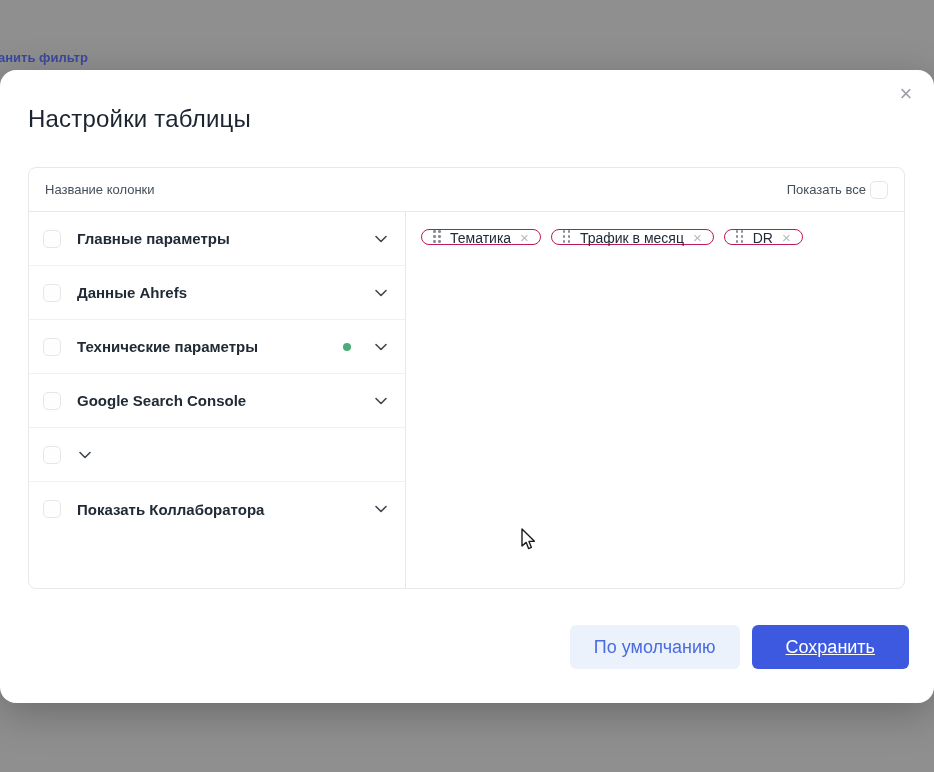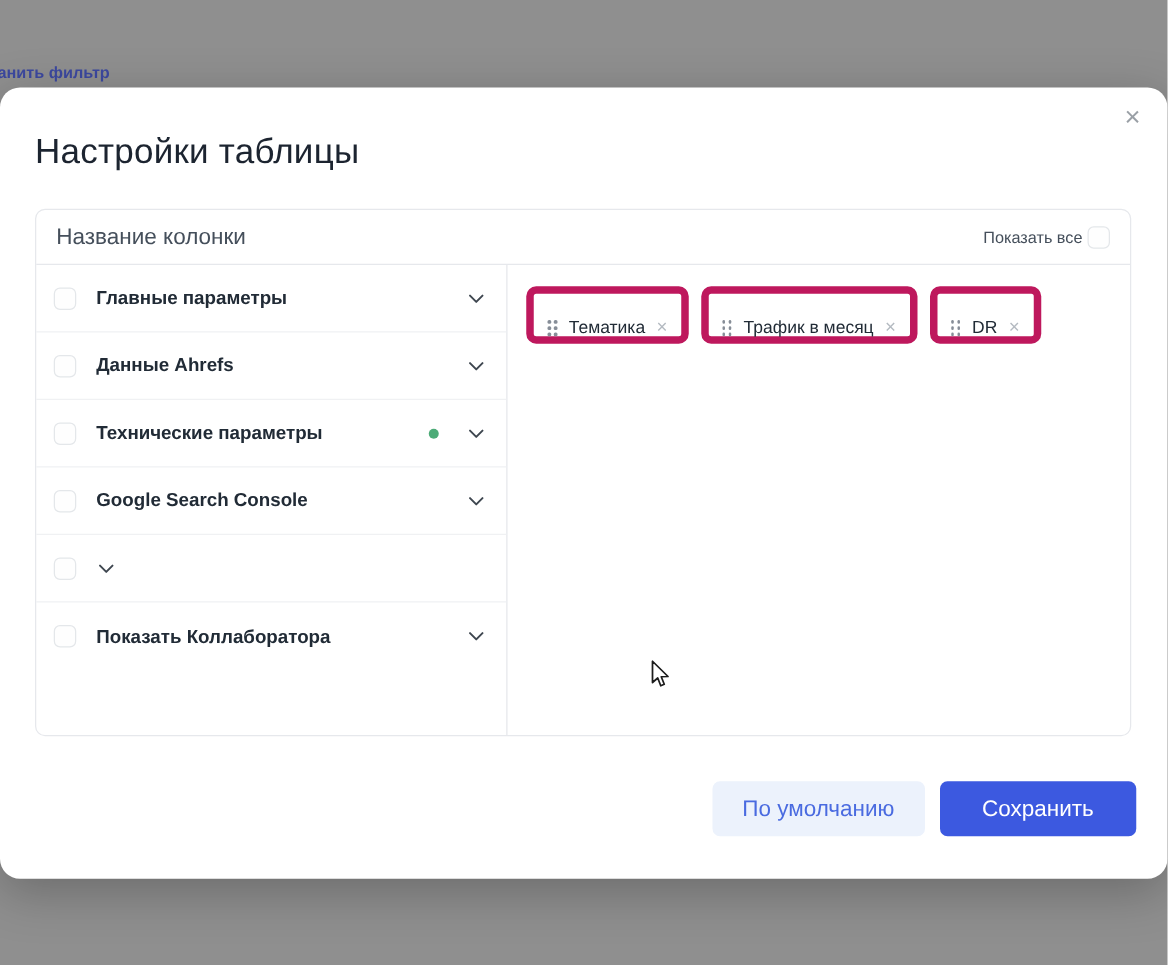--- a/index.html
+++ b/index.html
@@ -41,38 +41,38 @@
   }
   .close-btn {
     position: absolute; right: 16px; top: 12px;
     width: 24px; height: 24px;
     display: flex; align-items: center; justify-content: center;
     font-size: 22px; line-height: 1; color: #9aa0a6;
     cursor: pointer; user-select: none;
   }
   .modal-title {
     position: absolute; left: 28px; top: 35px;
-    font-size: 28px; color: #1c2430; letter-spacing: .2px;
+    font-size: 24px; color: #1c2430; letter-spacing: .2px;
   }
 
   
   .panel {
     position: absolute; left: 28px; top: 97px;
     width: 877px; height: 422px;
     border: 1px solid #e6e8ec; border-radius: 8px;
     display: flex; flex-direction: column;
     background: #fff;
   }
   .panel-header {
     height: 44px; flex: 0 0 44px;
     display: flex; align-items: center; justify-content: space-between;
     padding: 0 16px;
     border-bottom: 1px solid #e6e8ec;
   }
-  .panel-header .col-name { font-size: 18px; color: #454f5b; }
+  .panel-header .col-name { font-size: 13px; color: #454f5b; }
   .show-all { display: flex; align-items: center; gap: 4px; }
   .show-all .lbl { font-size: 13px; color: #454f5b; }
   .checkbox {
     width: 18px; height: 18px; flex: 0 0 18px;
     border: 1px solid #e4e7ea; border-radius: 5px;
     background: #fefefe; cursor: pointer;
   }
   .panel-body { flex: 1; display: flex; min-height: 0; }
 
   
@@ -90,23 +90,23 @@
   }
   .cat-row:last-child { border-bottom: none; }
   .cat-label { font-size: 15px; color: #212b36; flex: 1; white-space: nowrap; }
   .dot { width: 8px; height: 8px; border-radius: 50%; background: #4cab77; margin-right: 6px; }
   .chevron { width: 16px; height: 16px; flex: 0 0 16px; }
 
   
   .chips-panel { flex: 1; padding: 17px 15px; }
   .chips-wrap { display: flex; flex-wrap: wrap; gap: 10px; }
   .chip {
-    display: inline-flex; align-items: flex-end; gap: 9px;
-    height: 46px; padding: 0 11px;
-    border: 6px solid #be185d; border-radius: 8px;
+    display: inline-flex; align-items: flex-start; gap: 9px;
+    height: 16px; padding: 0 11px;
+    border: 1px solid #be185d; border-radius: 8px;
     background: #fff; cursor: grab;
   }
   .drag-handle {
     display: grid; grid-template-columns: repeat(2, 3px);
     grid-auto-rows: 3px; gap: 2px;
   }
   .drag-handle i { width: 2.5px; height: 2.5px; border-radius: 50%; background: #878e98; }
   .chip-label { font-size: 14px; color: #212b36; white-space: nowrap; }
   .chip-x { font-size: 15px; color: #b4bac1; line-height: 1; cursor: pointer; }
 
@@ -114,21 +114,21 @@
   .footer {
     position: absolute; right: 25px; bottom: 34px;
     display: flex; gap: 12px;
   }
   .btn {
     height: 44px; border: none; border-radius: 6px;
     font-size: 18px; font-family: inherit; cursor: pointer;
     display: inline-flex; align-items: center; justify-content: center;
   }
   .btn-default { background: #ecf2fc; color: #4a6be0; padding: 0 24px; }
-  .btn-save { background: #3c59e0; color: #ffffff; padding: 0 34px; }
+  .btn-save { background: #3c59e0; color: #ffffff; padding: 0 34px; text-decoration: underline; }
 
   
   .cursor { position: absolute; left: 519px; top: 527px; width: 18px; height: 26px; pointer-events: none; }
 </style>
 </head>
 <body>
 
 <div class="bg-layer">
   <a class="bg-link">анить фильтр</a>
   <div class="bg-bottom-row">

